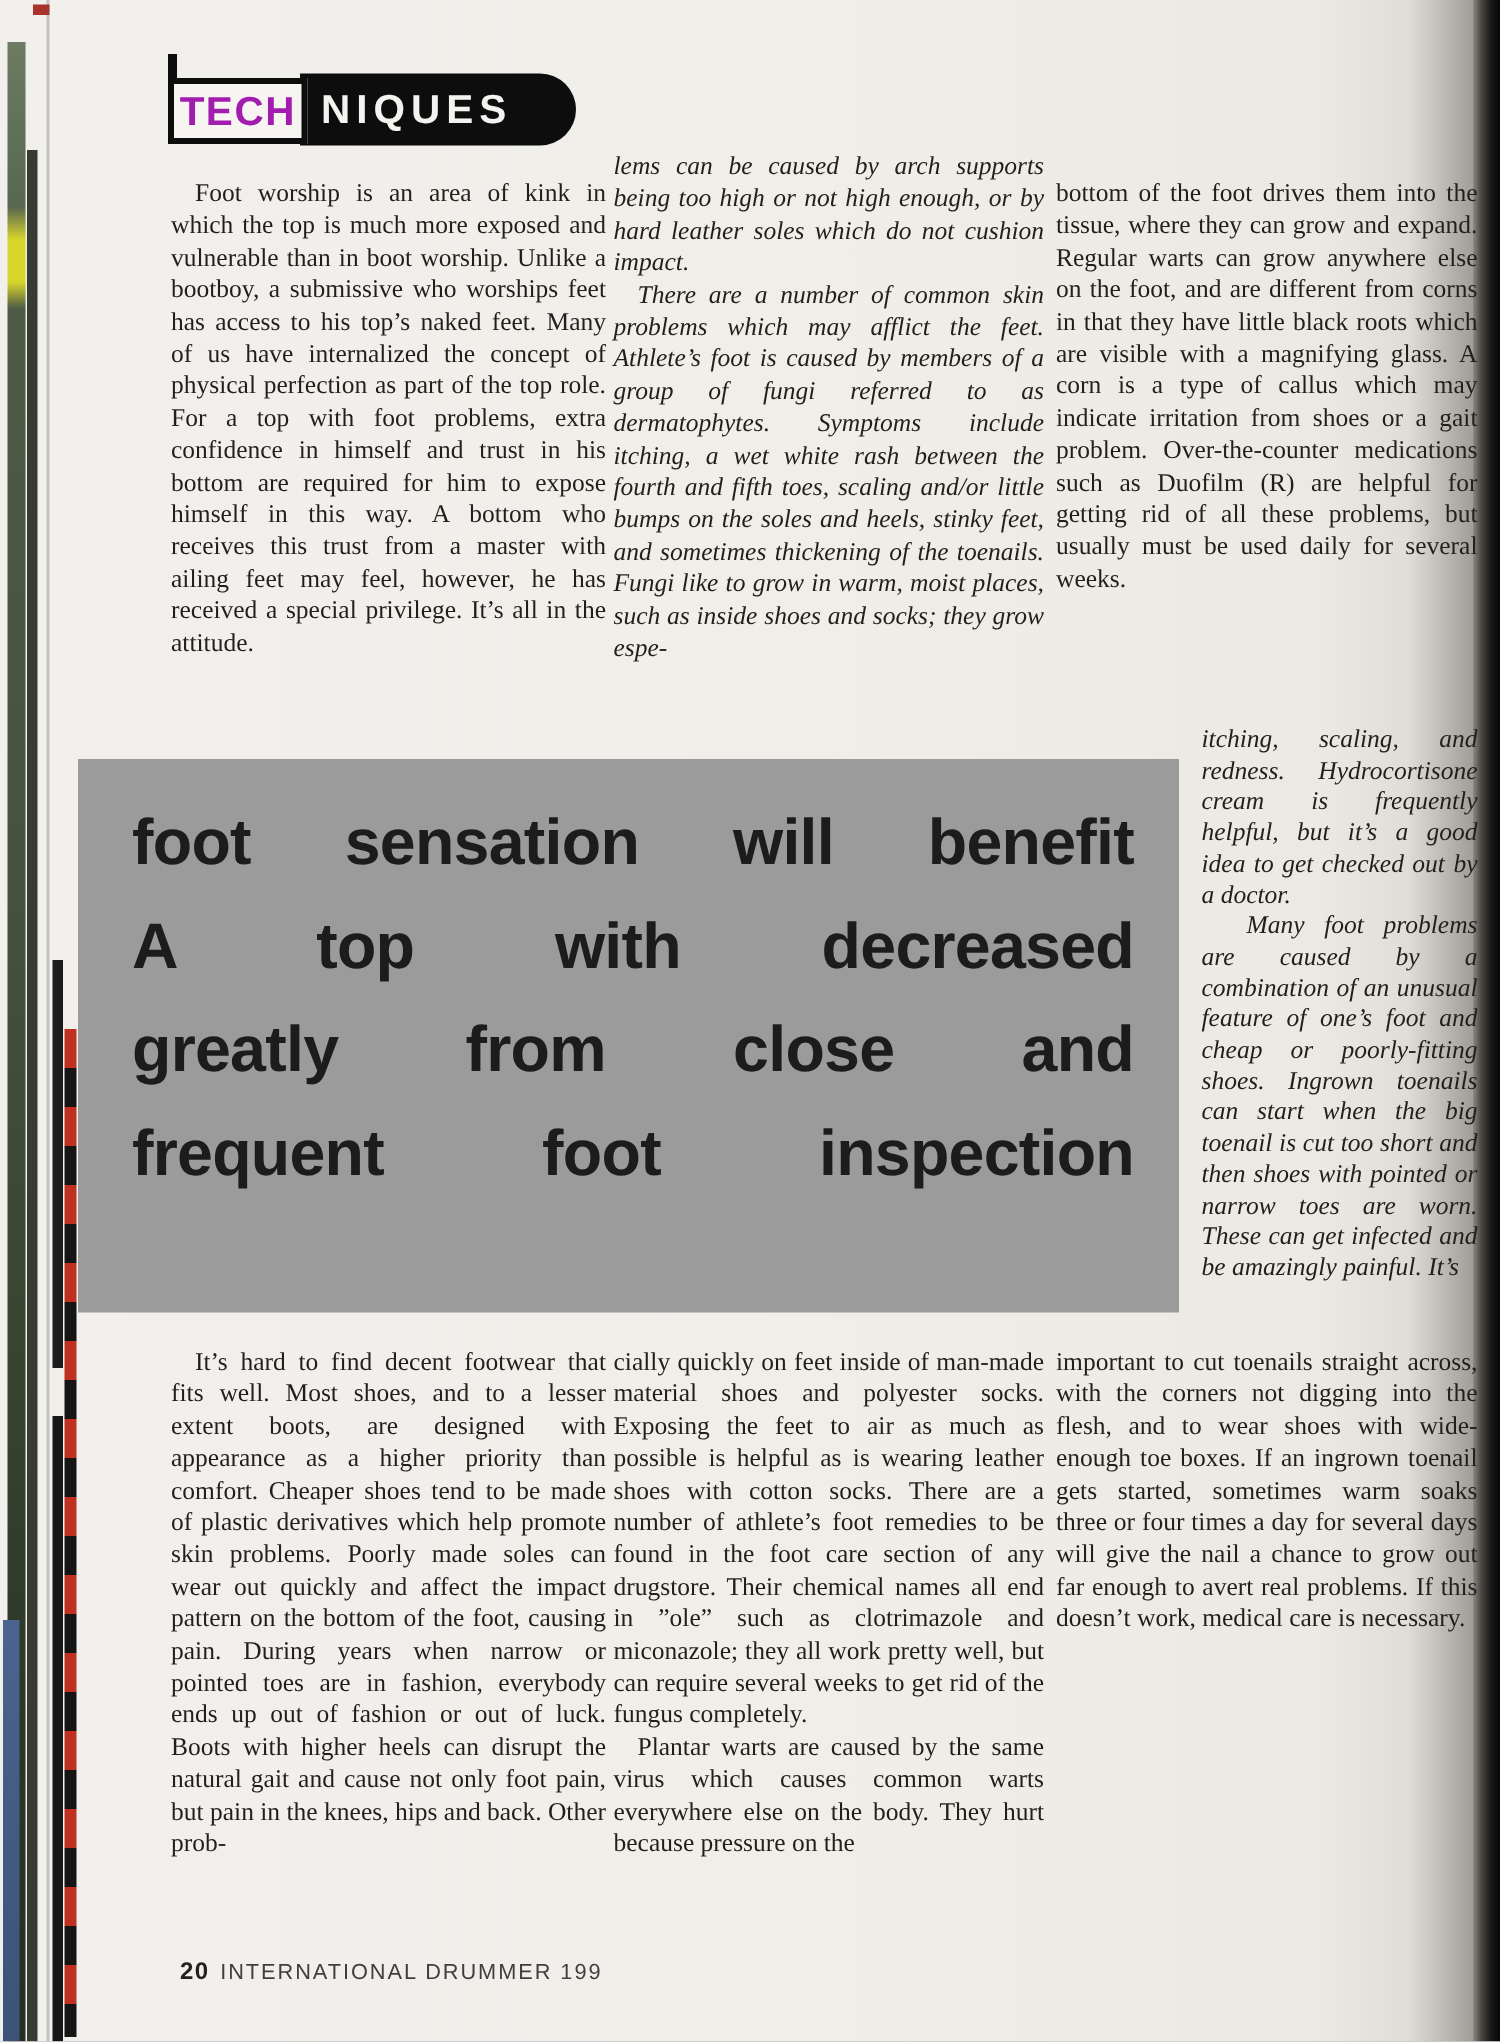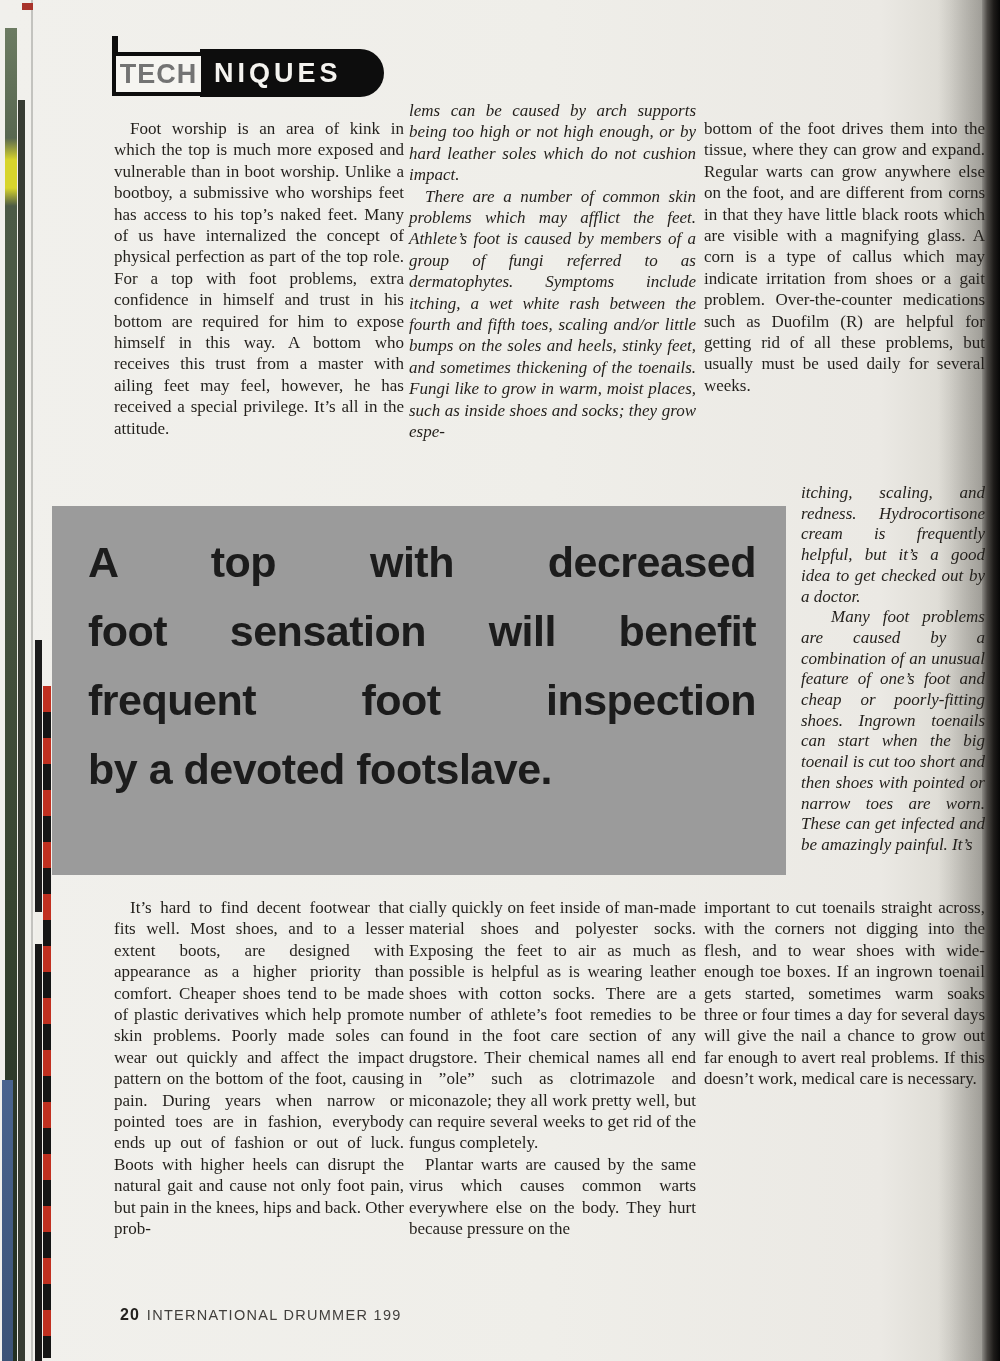--- a/index.html
+++ b/index.html
@@ -27,21 +27,21 @@
   .edge-red-tick{left:22px;top:3px;width:11px;height:7px;background:#a8332a;}
   
   .logo-bar{position:absolute;left:112px;top:36px;width:6px;height:60px;background:#0d0d0d;}
   .logo-pill{position:absolute;left:200px;top:49px;width:184px;height:48px;background:#0d0d0d;
     border-radius:0 26px 26px 0;display:flex;align-items:center;padding-left:14px;box-sizing:border-box;}
   .logo-pill span{font-family:"Liberation Sans",sans-serif;font-weight:700;font-size:27px;
     letter-spacing:4px;color:#f4f3ef;}
   .logo-box{position:absolute;left:112px;top:52px;width:93px;height:44px;background:#f6f5f1;
     border:4px solid #0d0d0d;box-sizing:border-box;display:flex;align-items:center;justify-content:center;}
   .logo-box span{font-family:"Liberation Sans",sans-serif;font-weight:700;font-size:27px;
-    letter-spacing:1px;color:#737373;text-align:center;}
+    letter-spacing:1px;color:#a21caf;text-align:center;}
   
   .col{position:absolute;font-size:17px;line-height:21.4px;text-align:justify;color:#221f1b;}
   .col p{margin:0;text-indent:16px;}
   .col p.cont{text-indent:0;}
   .col-narrow p.bigindent{text-indent:30px;}
   
   .quote-box{position:absolute;left:52px;top:506px;width:734px;height:369px;background:#9b9b9b;
     padding:22px 30px 0 36px;box-sizing:border-box;}
   .quote-line{font-family:"Liberation Sans",sans-serif;font-weight:700;font-size:43px;
     line-height:69px;height:69px;color:#1c1c1c;letter-spacing:-0.5px;
@@ -90,24 +90,24 @@
   <div class="col" style="left:704px;top:118px;width:281px;">
     <p class="cont">bottom of the foot drives them into the tissue, where they can grow and expand. Regular warts can grow anywhere else on the foot, and are different from corns in that they have little black roots which are visible with a magnifying glass. A corn is a type of callus which may indicate irritation from shoes or a gait problem. Over-the-counter medications such as Duofilm (R) are helpful for getting rid of all these problems, but usually must be used daily for several weeks.</p>
   </div>
 
   <div class="col col-narrow" style="left:801px;top:483px;width:184px;line-height:20.7px;font-style:italic;">
     <p class="cont">itching, scaling, and redness. Hydrocortisone cream is frequently helpful, but it’s a good idea to get checked out by a doctor.</p>
     <p class="bigindent">Many foot problems are caused by a combination of an unusual feature of one’s foot and cheap or poorly-fitting shoes. Ingrown toenails can start when the big toenail is cut too short and then shoes with pointed or narrow toes are worn. These can get infected and be amazingly painful. It’s</p>
   </div>
 
   <div class="quote-box">
+    <div class="quote-line">foot sensation will benefit</div>
     <div class="quote-line">A top with decreased</div>
-    <div class="quote-line">foot sensation will benefit</div>
+    <div class="quote-line">greatly from close and</div>
     <div class="quote-line">frequent foot inspection</div>
-    <div class="quote-line last">by a devoted footslave.</div>
   </div>
 
   <div class="col" style="left:114px;top:897px;width:290px;">
     <p>It’s hard to find decent footwear that fits well. Most shoes, and to a lesser extent boots, are designed with appearance as a higher priority than comfort. Cheaper shoes tend to be made of plastic derivatives which help promote skin problems. Poorly made soles can wear out quickly and affect the impact pattern on the bottom of the foot, causing pain. During years when narrow or pointed toes are in fashion, everybody ends up out of fashion or out of luck. Boots with higher heels can disrupt the natural gait and cause not only foot pain, but pain in the knees, hips and back. Other prob-</p>
   </div>
 
   <div class="col" style="left:409px;top:897px;width:287px;">
     <p class="cont">cially quickly on feet inside of man-made material shoes and polyester socks. Exposing the feet to air as much as possible is helpful as is wearing leather shoes with cotton socks. There are a number of athlete’s foot remedies to be found in the foot care section of any drugstore. Their chemical names all end in ”ole” such as clotrimazole and miconazole; they all work pretty well, but can require several weeks to get rid of the fungus completely.</p>
     <p>Plantar warts are caused by the same virus which causes common warts everywhere else on the body. They hurt because pressure on the</p>
   </div>

